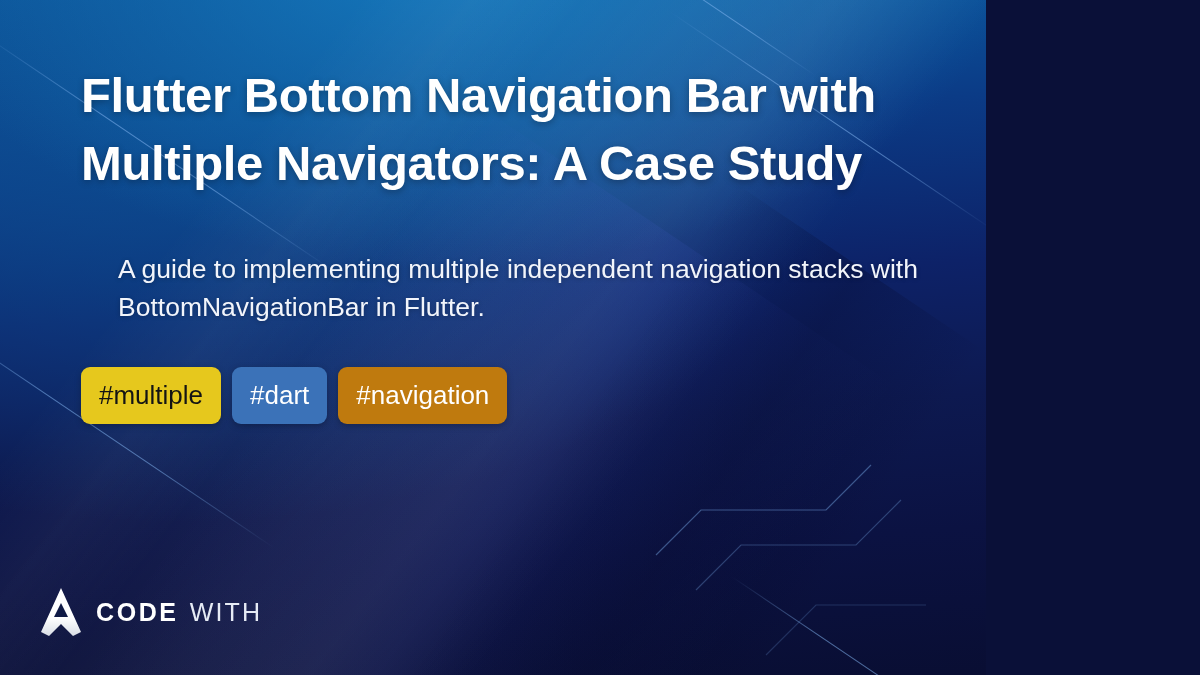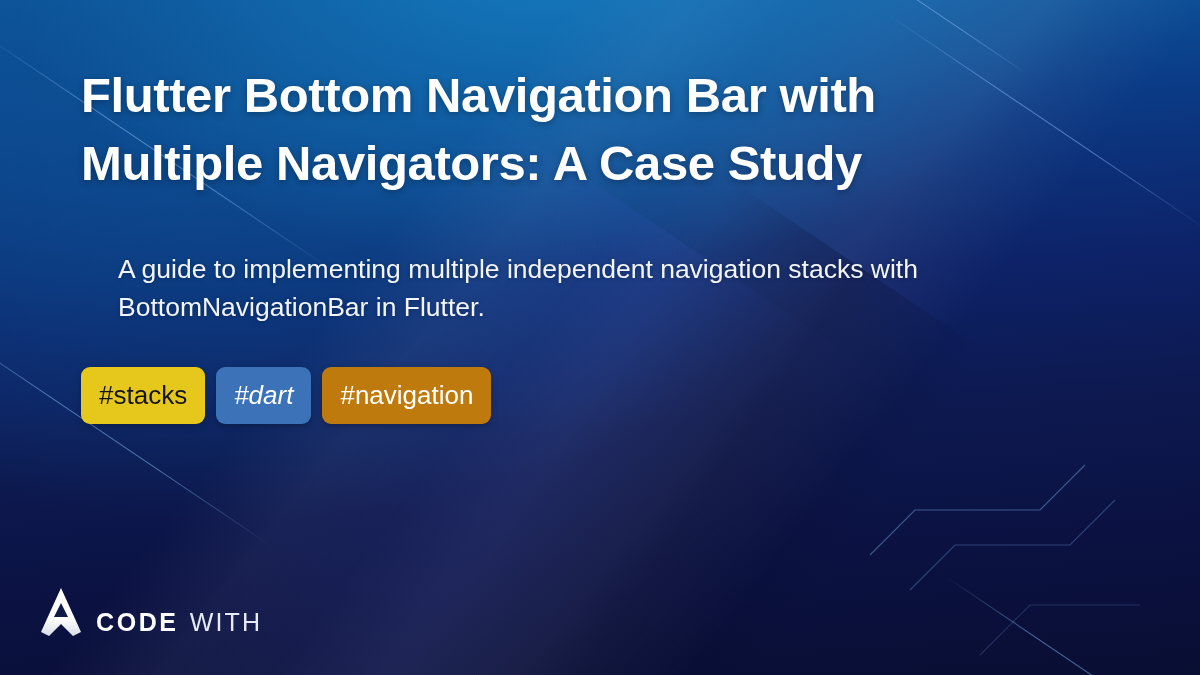--- a/index.html
+++ b/index.html
@@ -5,21 +5,21 @@
 <style>
   * { margin:0; padding:0; box-sizing:border-box; }
   html, body { width:1200px; height:675px; overflow:hidden; }
   body {
     font-family:"Liberation Sans", sans-serif;
     background:#0a1038;
   }
 
   .card {
     position:relative;
-    width:1200px;
+    width:986px;
     height:675px;
     overflow:hidden;
     background:
       radial-gradient(ellipse 900px 520px at 46% -8%, #1579bd 0%, rgba(21,121,189,0) 62%),
       radial-gradient(ellipse 1100px 700px at 18% 10%, #0d4e92 0%, rgba(13,78,146,0) 65%),
       linear-gradient(176deg, #0b5fa5 0%, #0b3b86 22%, #0d2268 44%, #0d1950 62%, #0b1242 80%, #090e33 100%);
   }
 
   
   .band {
@@ -113,21 +113,21 @@
     font-weight:500;
     white-space:nowrap;
     box-shadow:0 2px 6px rgba(0,0,0,0.25);
   }
 
   .brand {
     position:absolute;
     left:40px;
     bottom:38px;
     display:flex;
-    align-items:flex-end;
+    align-items:center;
     gap:14px;
   }
   .brand-mark { width:42px; height:50px; display:block; flex:none; }
   .brand-text {
     font-size:25px;
     letter-spacing:2.6px;
     color:#ffffff;
     white-space:nowrap;
     display:flex;
     align-items:baseline;
@@ -156,22 +156,22 @@
     <path d="M130 200 L175 155 L300 155 L345 110" stroke="rgba(120,170,230,0.45)" stroke-width="1.2"></path>
     <path d="M170 235 L215 190 L330 190 L375 145" stroke="rgba(120,170,230,0.32)" stroke-width="1.2"></path>
     <path d="M240 300 L290 250 L400 250" stroke="rgba(120,170,230,0.22)" stroke-width="1.2"></path>
   </svg>
 
   <div class="content">
     <h1 class="title">Flutter Bottom Navigation Bar with Multiple Navigators: A Case Study</h1>
     <p class="subtitle">A guide to implementing multiple independent navigation stacks with BottomNavigationBar in Flutter.</p>
 
     <div class="tags">
-      <span class="tag" style="background: rgb(230, 200, 29); color: rgb(20, 20, 20);">#stacks</span>
-      <span class="tag" style="background: rgb(59, 114, 184); color: rgb(255, 255, 255); font-style: italic;">#dart</span>
+      <span class="tag" style="background: rgb(230, 200, 29); color: rgb(20, 20, 20);">#multiple</span>
+      <span class="tag" style="background: rgb(59, 114, 184); color: rgb(255, 255, 255);">#dart</span>
       <span class="tag" style="background: rgb(191, 122, 14); color: rgb(255, 255, 255); text-align: right;">#navigation</span>
     </div>
   </div>
 
   <div class="brand">
     <svg class="brand-mark" viewBox="0 0 42 50">
       <defs>
         <linearGradient id="lgw" x1="0" y1="0" x2="0" y2="1">
           <stop offset="0%" stop-color="#ffffff"></stop>
           <stop offset="62%" stop-color="#ffffff"></stop>

